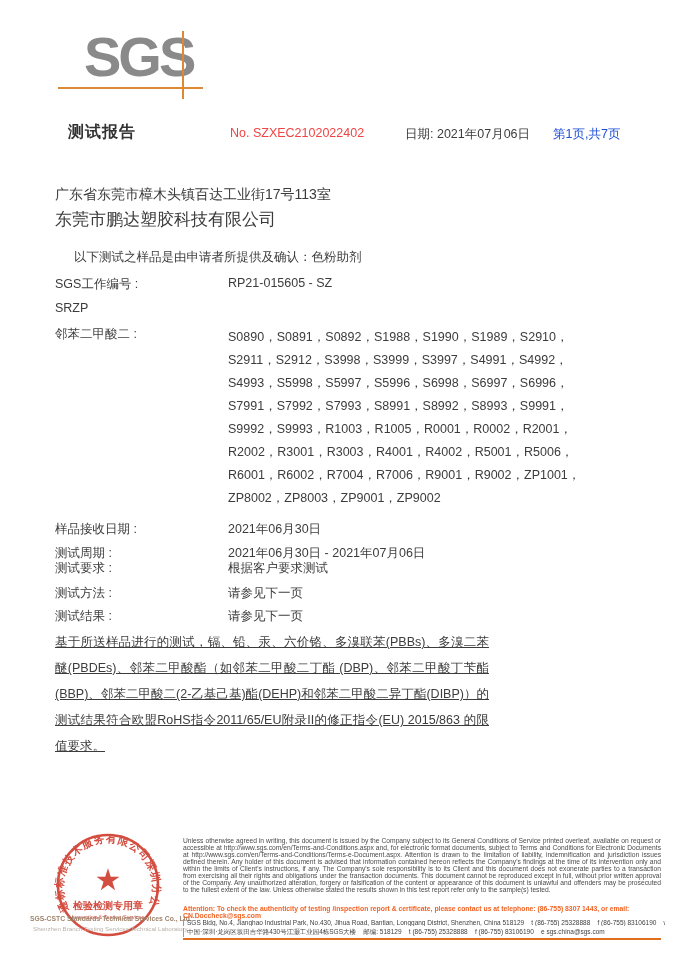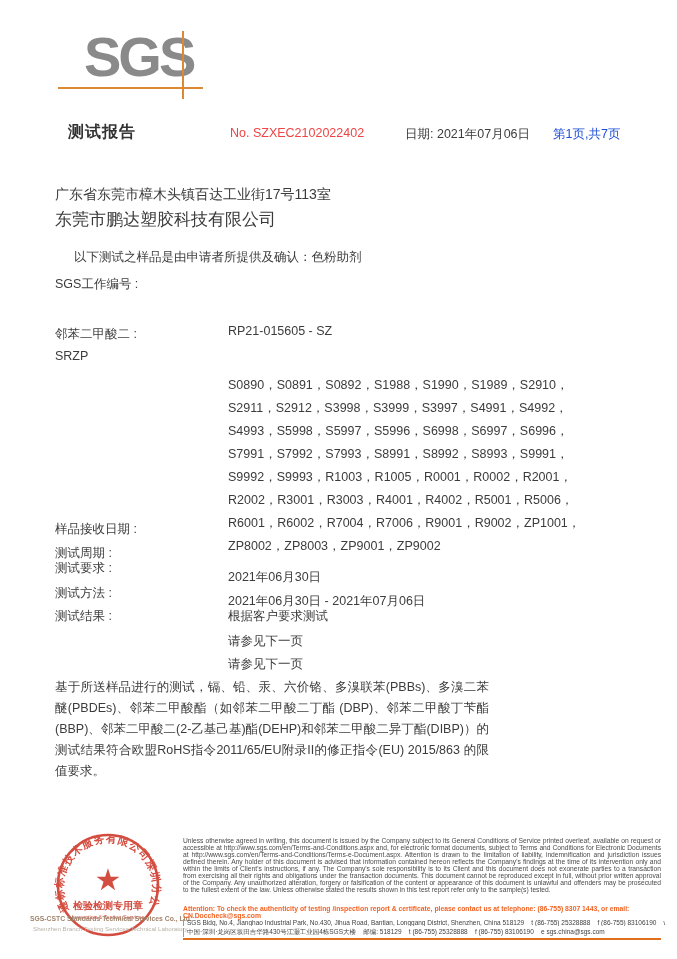--- a/index.html
+++ b/index.html
@@ -20,23 +20,23 @@
   .doc-no    { position:absolute; left:230px; top:126px; font-size:12.5px; color:#ef4444; }
   .doc-date  { position:absolute; left:405px; top:126px; font-size:12.5px; color:#3c3c3c; }
   .doc-page  { position:absolute; left:553px; top:126px; font-size:12.5px; color:#1d4ed8; }
   
   .client-name    { position:absolute; left:55px; top:160px; font-size:17px; color:#3a3a3a;margin-top:48px; }
   .client-address { position:absolute; left:55px; top:186px; font-size:14px; color:#3a3a3a; }
   
   .intro { position:absolute; left:55px; top:249px; font-size:12.5px; color:#3c3c3c;margin-left:19px; }
   .row { position:absolute; left:55px; right:18px; font-size:12.5px; color:#3c3c3c; display:flex; align-items:flex-start; }
   .row .k { flex:0 0 173px; }
-  .row .v { flex:1 1 auto;margin-top:48px; }
+  .row .v { flex:1 1 auto; }
   .ref-lines div { line-height:23px; }
-  .conclusion-v { line-height:21px; text-align:justify; max-width:434px; }
+  .conclusion-v { line-height:26px; text-align:justify; max-width:434px;text-decoration:underline; }
   
   .stamp-svg { position:absolute; left:52px; top:832px; opacity:0.9; }
   .company-l1 { position:absolute; left:30px; top:915px; width:170px; font-size:6.8px; font-weight:700; color:#a0846c; }
   .company-l2 { position:absolute; left:33px; top:925px; width:170px; font-size:6.2px; color:#b8b2a8; }
   .fineprint {
     position:absolute; left:183px; top:837px; width:478px;
     font-size:6.7px; line-height:7px; color:#4a4a4a; text-align:justify;
   }
   .attention {
     position:absolute; left:183px; top:905px; width:478px;

